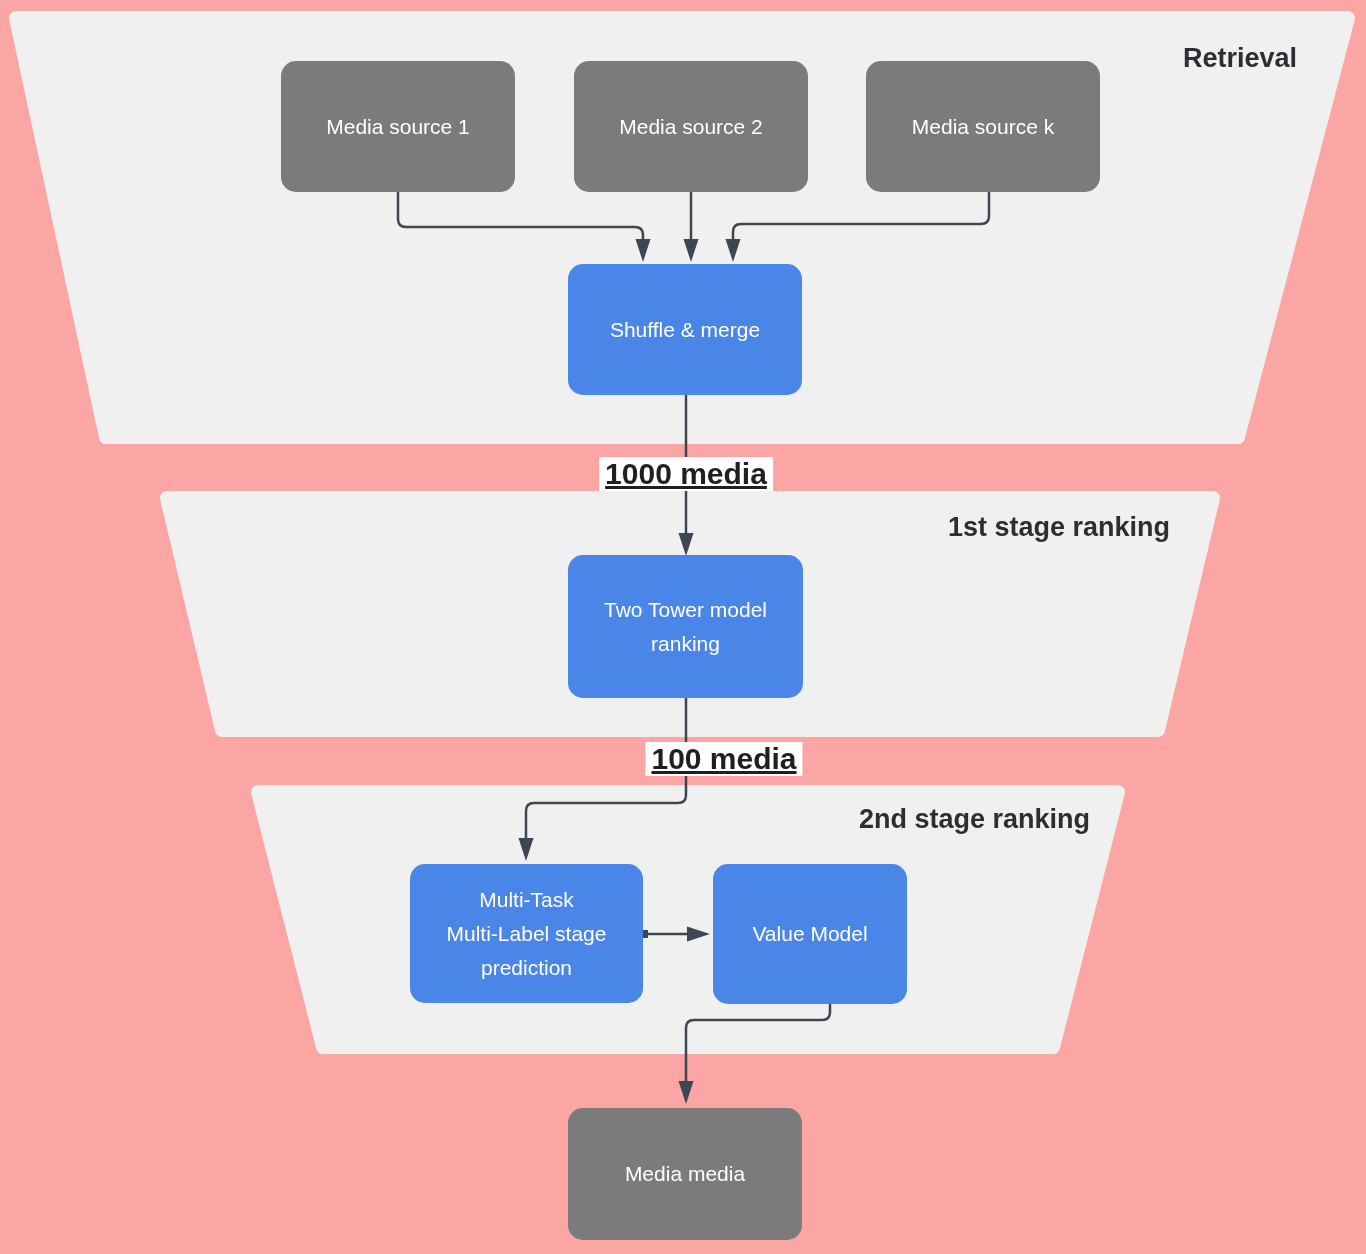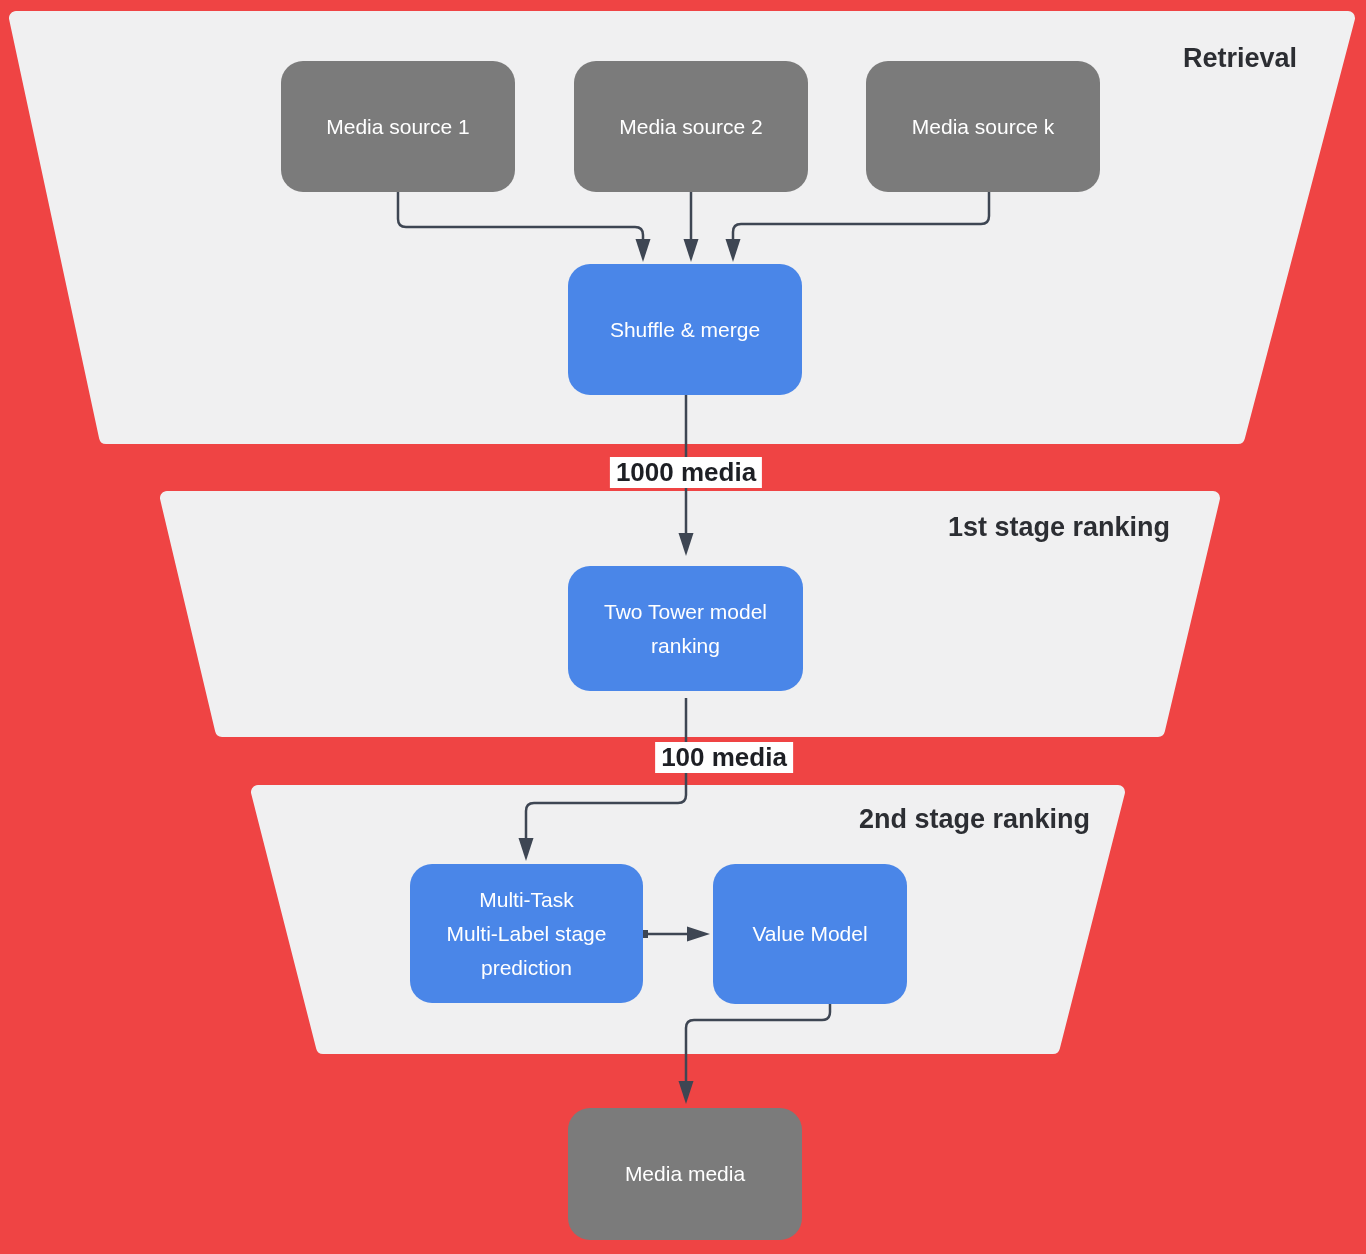--- a/index.html
+++ b/index.html
@@ -7,21 +7,21 @@
     --node-gray:#7b7b7b;
     --section-bg:#f0f0f1;
     --connector:#3e4653;
     --label-text:#2c2e33;
     --node-text:#ffffff;
   }
   html,body{margin:0;padding:0;background:#ffffff;}
   .canvas{
     position:relative;
     width:1366px;height:1254px;
-    background:#ef4444;
+    background:#fca5a5;
     font-family:"Liberation Sans",sans-serif;
     overflow:hidden;
   }
   .shapes-svg{position:absolute;left:0;top:0;width:1366px;height:1254px;}
   .section-shape{
     fill:var(--section-bg);
     stroke:var(--section-bg);
     stroke-width:14px;
     stroke-linejoin:round;
   }
@@ -30,53 +30,54 @@
     stroke:var(--connector);
     stroke-width:2.5px;
     stroke-linecap:butt;
   }
   .arrowhead{fill:var(--connector);stroke:none;}
   .nub{fill:var(--connector);}
   .node{
     position:absolute;
     display:flex;align-items:center;justify-content:center;
     text-align:center;
-    border-radius:22px;
+    border-radius:15px;
     color:var(--node-text);
     font-size:21px;line-height:34px;
     padding:4px 14px;box-sizing:border-box;
   }
   .node-blue{background:var(--node-blue);}
   .node-gray{background:var(--node-gray);}
   .node-line{display:block;}
   .node-media1{left:281px;top:61px;width:234px;height:131px;}
   .node-media2{left:574px;top:61px;width:234px;height:131px;}
   .node-mediak{left:866px;top:61px;width:234px;height:131px;}
   .node-shuffle{left:568px;top:264px;width:234px;height:131px;}
-  .node-twotower{left:568px;top:555px;width:235px;height:125px;margin-top:11px;}
+  .node-twotower{left:568px;top:555px;width:235px;height:143px;}
   .node-multitask{left:410px;top:864px;width:233px;height:139px;}
   .node-value{left:713px;top:864px;width:194px;height:140px;}
   .node-ranked{left:568px;top:1108px;width:234px;height:132px;}
   .section-label{
     position:absolute;
     font-size:27px;font-weight:bold;
     color:var(--label-text);
     white-space:nowrap;
   }
   .label-retrieval{right:69px;top:43px;}
   .label-stage1{right:196px;top:512px;}
   .label-stage2{right:276px;top:804px;}
   .edge-label{
     position:absolute;
     transform:translateX(-50%);
-    font-size:26px;font-weight:bold;
+    font-size:30px;font-weight:bold;
     color:#1d1f24;
     background:#ffffff;
     padding:0 6px;
     white-space:nowrap;
+    text-decoration:underline;
   }
   .edge-label-1{left:686px;top:457px;}
   .edge-label-2{left:686px;top:742px;margin-left:38px;}
 </style>
 </head>
 <body>
 
 <div class="canvas">
 
   <svg class="shapes-svg" viewBox="0 0 1366 1254">

